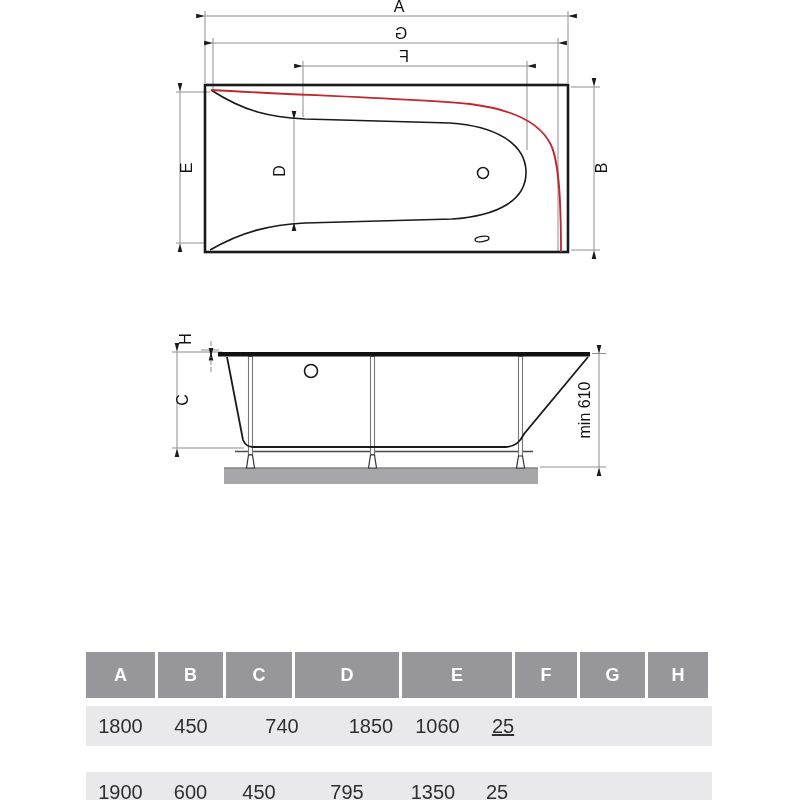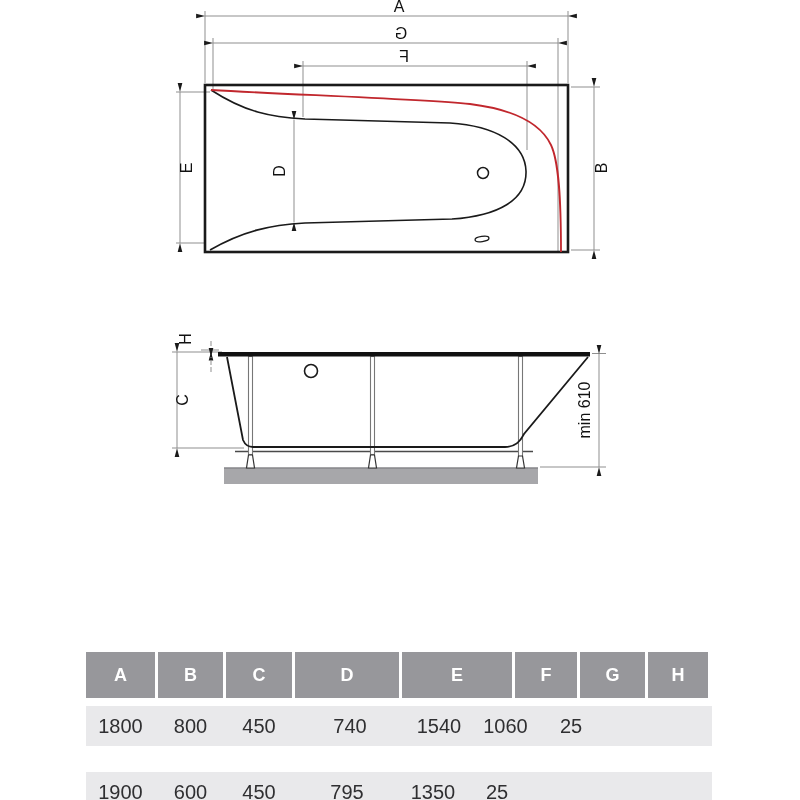--- a/index.html
+++ b/index.html
@@ -18,21 +18,21 @@
   
   #spec-table{position:absolute;left:86px;top:652px;width:626px;}
   .thead{display:flex;}
   .th{background:var(--header-bg);color:var(--header-text);height:46px;line-height:46px;
       text-align:center;font-size:18px;font-weight:bold;margin-right:3px;}
   .th:last-child{margin-right:0;}
   .trow{display:flex;background:var(--row-bg);height:40px;line-height:40px;}
   .trow.r1{margin-top:8px;}
   .trow.r2{margin-top:26px;}
   .td{text-align:center;font-size:20px;color:var(--cell-text);margin-right:3px;}
-  .td:last-child{margin-right:0;}
+  .td:last-child{margin-right:0;text-decoration:underline;}
   .w-a{width:69px;} .w-b{width:65px;} .w-c{width:66px;} .w-d{width:104px;}
   .w-e{width:110px;} .w-f{width:62px;} .w-g{width:65px;} .w-h{width:60px;}
 </style>
 </head>
 <body>
 
 <div id="stage">
 
   <svg id="drawing" width="800" height="630" viewBox="0 0 800 630">
     <defs>
@@ -119,24 +119,23 @@
       <div class="th w-b">B</div>
       <div class="th w-c">C</div>
       <div class="th w-d">D</div>
       <div class="th w-e">E</div>
       <div class="th w-f">F</div>
       <div class="th w-g">G</div>
       <div class="th w-h">H</div>
     </div>
     <div class="trow r1">
       <div class="td w-a">1800</div>
-      <div class="td w-b">800</div>
       <div class="td w-c">450</div>
       <div class="td w-e">740</div>
-      <div class="td w-f">1540</div>
+      <div class="td w-f">1850</div>
       <div class="td w-g">1060</div>
       <div class="td w-h">25</div>
     </div>
     <div class="trow r2">
       <div class="td w-a">1900</div>
       <div class="td w-b">600</div>
       <div class="td w-c">450</div>
       <div class="td w-d">795</div>
       <div class="td w-f">1350</div>
       <div class="td w-h">25</div>

